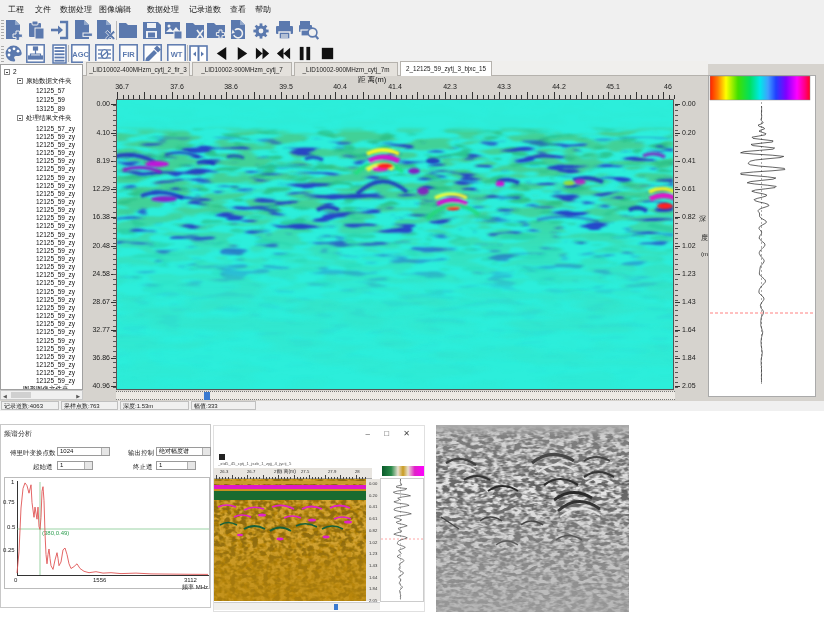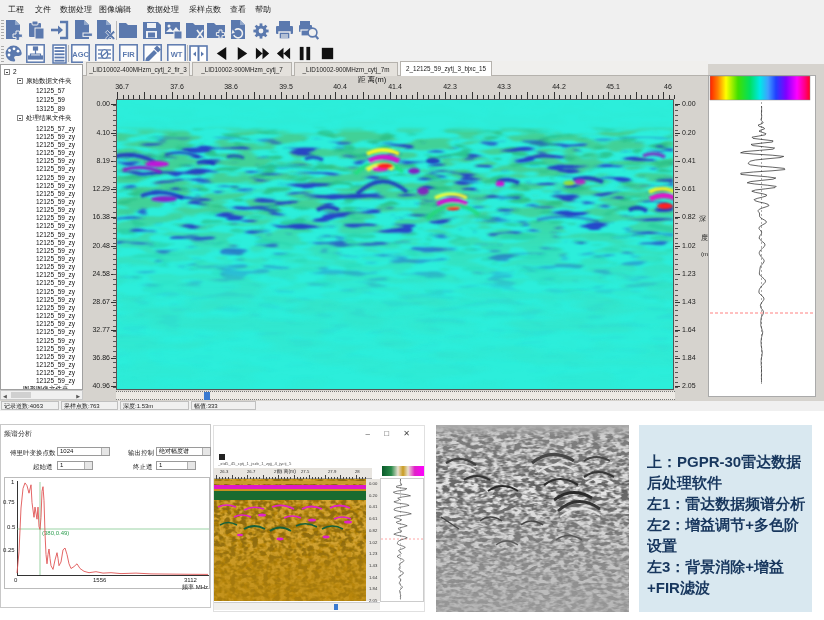--- a/index.html
+++ b/index.html
@@ -35,21 +35,21 @@
 .slab { position:absolute; font-size:6.5px; color:#222; }
 </style></head>
 <body>
 <div id="root">
   <div id="app"></div>
   <span class="mi" style="left:8px">工程</span>
     <span class="mi" style="left:35px">文件</span>
   <span class="mi" style="left:60px">数据处理</span>
     <span class="mi" style="left:99px">图像编辑</span>
   <span class="mi" style="left:147px">数据处理</span>
-    <span class="mi" style="left:189px">采样点数</span>
+    <span class="mi" style="left:189px">记录道数</span>
   <span class="mi" style="left:230px">查看</span>
     <span class="mi" style="left:255px">帮助</span>
   <div class="grip" style="top:20px;height:20px"></div>
   <div class="grip" style="top:46px;height:16px"></div>
   <svg class="ic" style="left:4px;top:20px" width="20" height="20" viewBox="0 0 20 20">
       <g>
         <path d="M2,0 h9 l5,5 v14 h-14 z" fill="#5b79ae"></path>
         <path d="M11,0 l5,5 h-5 z" fill="#93a9cc"></path>
         <path d="M12,11 h3.4 v3 h3 v3.4 h-3 v3 h-3.4 v-3 h-3 v-3.4 h3 z" fill="#5b79ae" stroke="#f0f0f0" stroke-width="1"></path>
       </g>
@@ -964,15 +964,12 @@
 </g>
 <g filter="url(#gb1)" stroke="#fafafa" fill="none" opacity="0.9">
 <path d="M102,47 q18,-14 36,-2" stroke-width="1.8"></path>
 <path d="M124,92 q20,-16 40,-2" stroke-width="2"></path>
 <path d="M12,43 q14,-8 28,2" stroke-width="1.5"></path>
 <path d="M150,58 q13,-9 27,0" stroke-width="1.5"></path>
 </g>
 <rect width="193" height="187" fill="url(#gfade)"></rect>
 </svg>
 
-  <div id="bluebox">
-      <div>上：PGPR-30雷达数据<br>后处理软件<br>左1：雷达数据频谱分析<br>左2：增益调节+多色阶<br>设置<br>左3：背景消除+增益<br>+FIR滤波</div>
-    </div>
 </div>
 </body></html>

